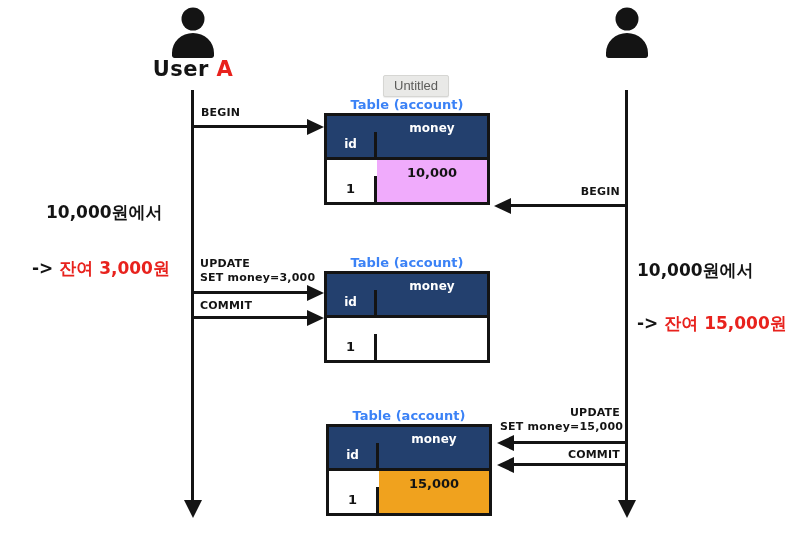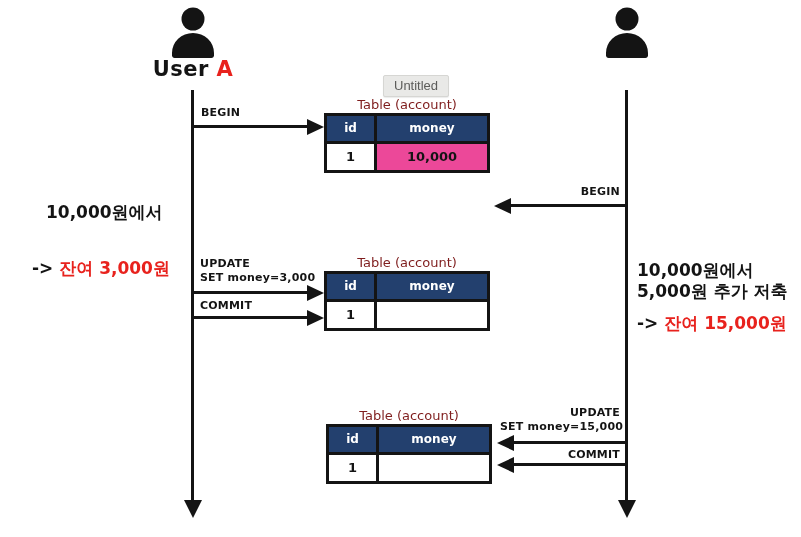--- a/index.html
+++ b/index.html
@@ -21,26 +21,26 @@
   .user-label .letter{color:#e8221d;}
   .person{position:absolute;width:50px;height:52px;}
   .person svg{width:100%;height:100%;}
   
   .badge{
     position:absolute;background:#e9e9e7;border:1px solid #d6d6d3;border-radius:2px;
     padding:2px 10px 3px;font-family:"Liberation Sans","DejaVu Sans",sans-serif;
     font-size:13px;color:#5c5c5a;box-shadow:0 1px 1px rgba(0,0,0,.08);
   }
   
-  .tbl-title{position:absolute;width:166px;text-align:center;font-weight:normal;font-size:13px;color:#7f1d1d;}
+  .tbl-title{position:absolute;width:166px;text-align:center;font-weight:bold;font-size:13px;color:#3b82f6;}
   .tbl{position:absolute;width:166px;border:3px solid #141414;background:#fff;box-sizing:border-box;}
   .trow{display:flex;}
   .trow.head{background:#23406e;color:#fff;font-weight:bold;font-size:12px;}
   .trow.data{border-top:3px solid #141414;color:#141414;font-weight:bold;font-size:13px;}
-  .cell-id{width:50px;border-right:3px solid #141414;text-align:center;padding:5px 0 6px;box-sizing:border-box;}
+  .cell-id{width:50px;border-right:3px solid #141414;text-align:center;padding:5px 0 6px;box-sizing:border-box;margin-top:16px;}
   .cell-money{flex:1;text-align:center;padding:5px 0 6px;}
   
   .note{position:absolute;font-weight:bold;font-size:17px;line-height:21px;color:#141414;white-space:nowrap;}
   .note .result{color:#e8221d;}
 </style>
 </head>
 <body>
 
 <div class="canvas">
 
@@ -66,21 +66,21 @@
   <div class="badge" style="left:383px;top:75px;">Untitled</div>
 
   <div class="tbl-title" style="left:324px;top:97px;">Table (account)</div>
   <div class="tbl" style="left:324px;top:113px;">
     <div class="trow head" style="background: rgb(35, 64, 110);">
       <div class="cell-id">id</div>
       <div class="cell-money">money</div>
     </div>
     <div class="trow data">
       <div class="cell-id">1</div>
-      <div class="cell-money" style="background: #ec4899;">10,000</div>
+      <div class="cell-money" style="background: #f0abfc;">10,000</div>
     </div>
   </div>
 
   <div class="tbl-title" style="left:324px;top:255px;">Table (account)</div>
   <div class="tbl" style="left:324px;top:271px;">
     <div class="trow head" style="background: rgb(35, 64, 110);">
       <div class="cell-id">id</div>
       <div class="cell-money">money</div>
     </div>
     <div class="trow data">
@@ -89,20 +89,21 @@
   </div>
 
   <div class="tbl-title" style="left:326px;top:408px;">Table (account)</div>
   <div class="tbl" style="left:326px;top:424px;">
     <div class="trow head" style="background: rgb(35, 64, 110);">
       <div class="cell-id">id</div>
       <div class="cell-money">money</div>
     </div>
     <div class="trow data">
       <div class="cell-id">1</div>
+      <div class="cell-money" style="background: rgb(240, 162, 30);">15,000</div>
     </div>
   </div>
 
   <div class="msg" style="left:201px;top:106px;">BEGIN</div>
   <div class="hline" style="left:194px;top:125px;width:115px;"></div>
   <div class="arr-r" style="left:307px;top:119px;"></div>
 
   <div class="msg r" style="left:500px;top:185px;width:120px;">BEGIN</div>
   <div class="arr-l" style="left:494px;top:198px;"></div>
   <div class="hline" style="left:509px;top:204px;width:118px;"></div>
@@ -125,17 +126,16 @@
   <div class="arr-l" style="left:497px;top:457px;"></div>
   <div class="hline" style="left:512px;top:463px;width:115px;"></div>
 
   <div class="note" style="left:46px;top:202px;">
     <div>10,000원에서</div>
   </div>
   <div class="note" style="left:32px;top:258px;"><span>-&gt; </span><span class="result" style="color: rgb(232, 34, 29);">잔여 3,000원</span></div>
 
   <div class="note" style="left:637px;top:260px;">
     <div>10,000원에서</div>
-    <div>5,000원 추가 저축</div>
   </div>
   <div class="note" style="left:637px;top:313px;"><span>-&gt; </span><span class="result" style="color: rgb(232, 34, 29);">잔여 15,000원</span></div>
 
 </div>
 
 </body></html>

